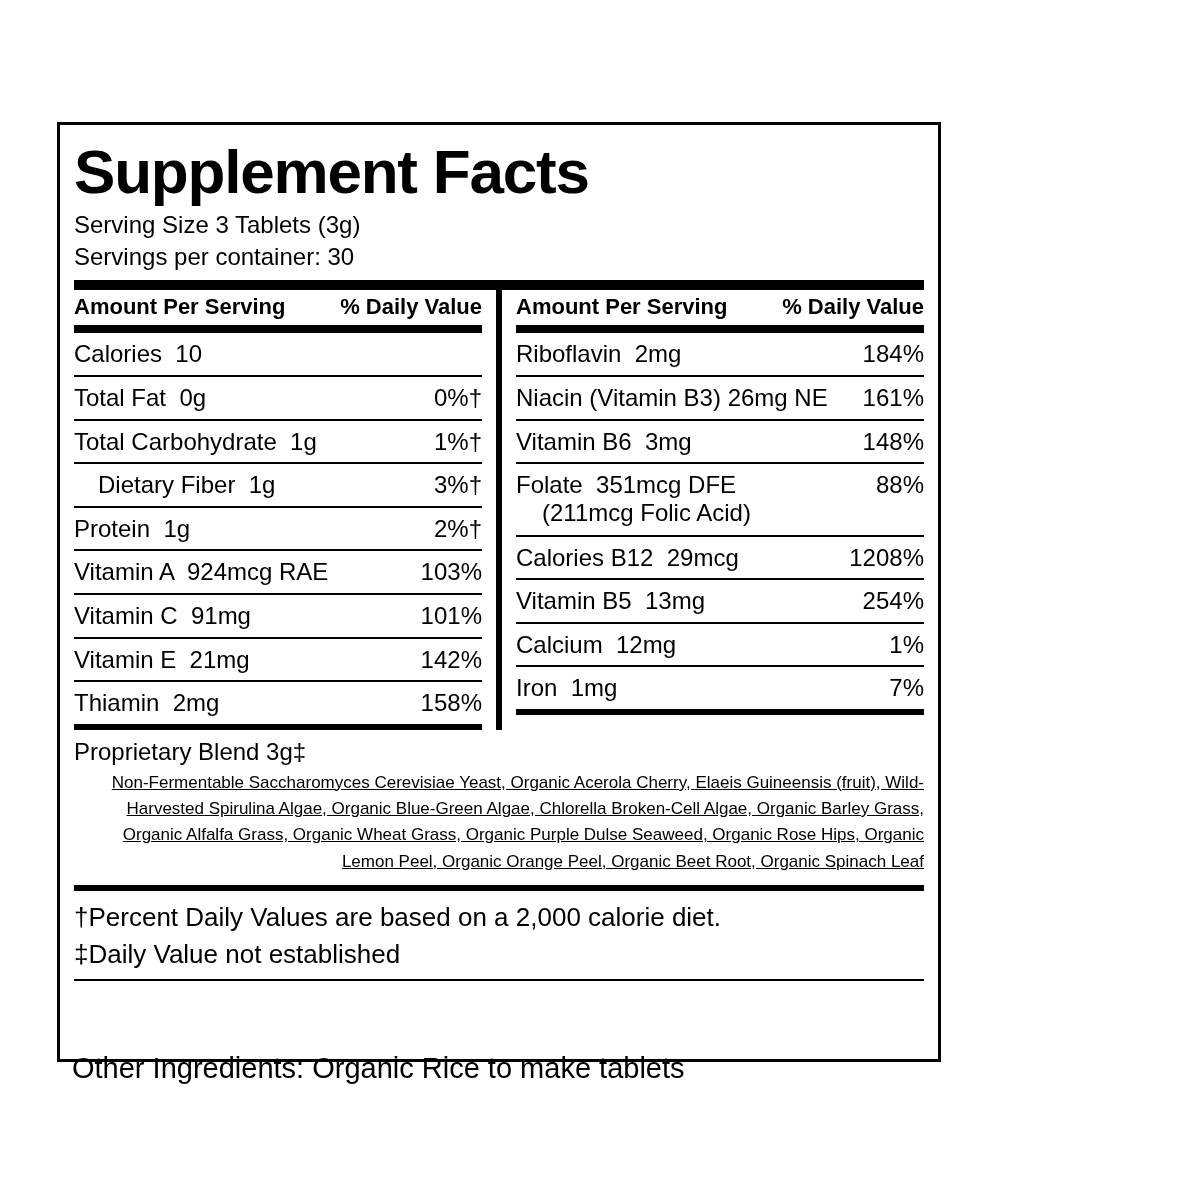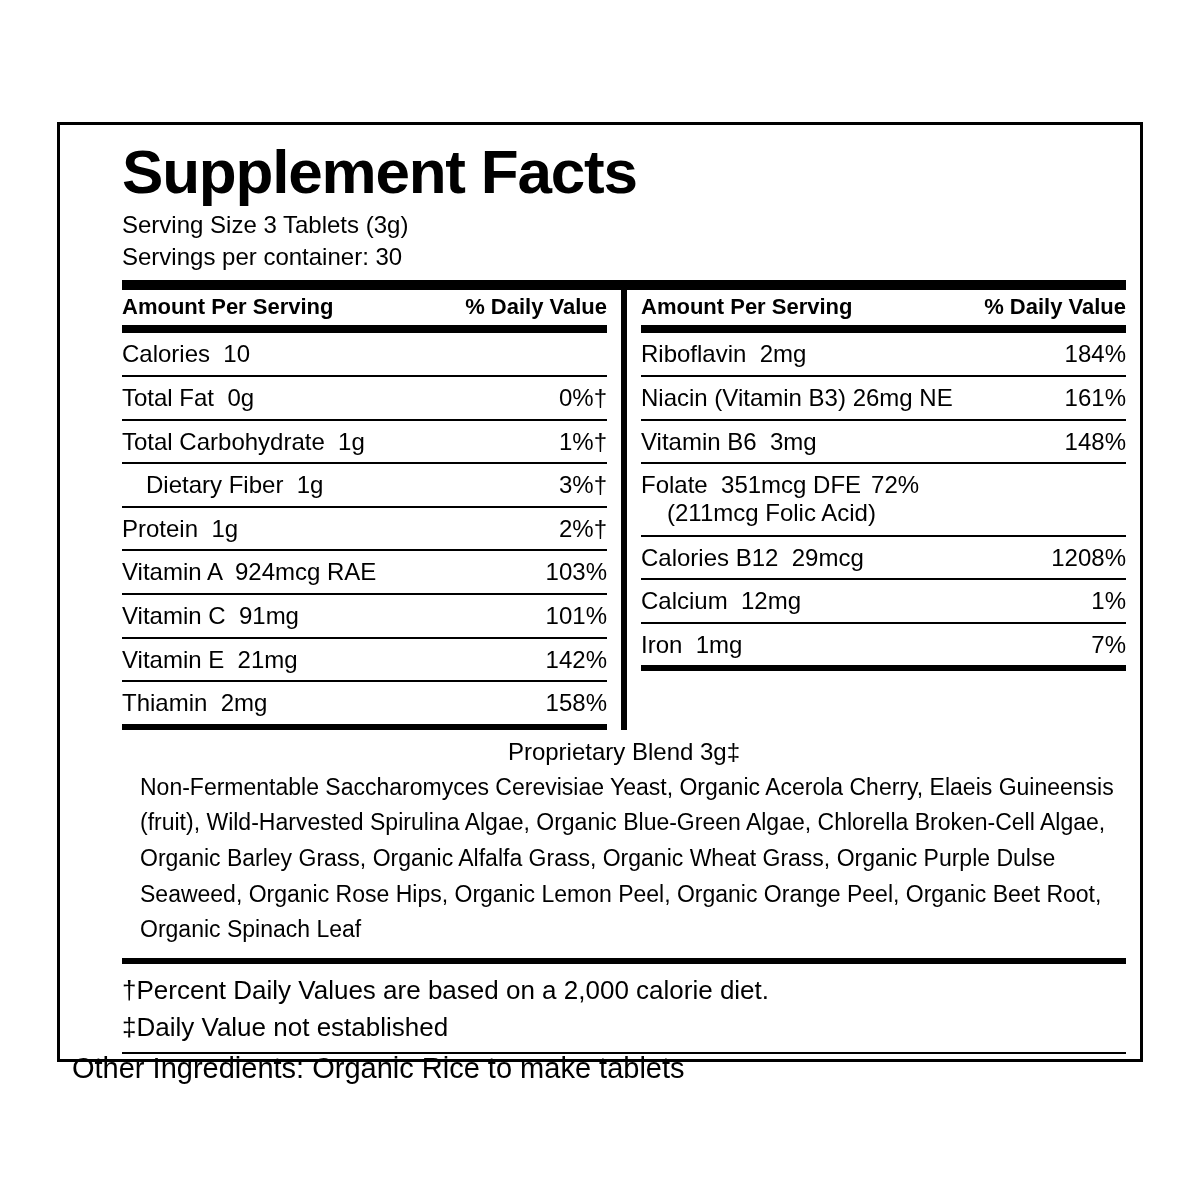--- a/index.html
+++ b/index.html
@@ -12,27 +12,26 @@
     height: 1200px;
     font-family: "Liberation Sans", sans-serif;
     color: #000000;
     -webkit-font-smoothing: antialiased;
   }
 
   .panel {
     position: absolute;
     left: 57px;
     top: 122px;
-    width: 1086px;
+    width: 884px;
     height: 940px;
     border: 3px solid #000000;
     box-sizing: border-box;
     background: #ffffff;
     overflow: hidden;
-    padding-left: 48px;
   }
 
   .inner {
     padding: 6px 14px 0 14px;
   }
 
   .title {
     font-size: 62px;
     font-weight: bold;
     line-height: 1.0;
@@ -116,29 +115,30 @@
     height: 6px;
     background: #000000;
   }
 
   
   .blend {
     padding: 0 0 0 0;
   }
   .blend-head {
     display: flex;
-    justify-content: center;
+    justify-content: flex-start;
     font-size: 24px;
     padding: 8px 0 2px 0;
   }
   .blend-body {
-    font-size: 23px;
+    font-size: 17px;
     line-height: 1.55;
     padding: 2px 0 10px 18px;
-    text-align: left;
+    text-align: right;
+    text-decoration: underline;
   }
 
   .footnotes {
     font-size: 26px;
     line-height: 1.42;
     padding: 8px 0 6px 0;
   }
 
   .other-ing {
     position: absolute;
@@ -225,29 +225,33 @@
         </div>
         <div class="nrow">
           <span class="nm">Niacin (Vitamin B3) 26mg NE</span>
           <span class="dv">161%</span>
         </div>
         <div class="nrow">
           <span class="nm">Vitamin B6  3mg</span>
           <span class="dv">148%</span>
         </div>
         <div class="nrow" style="display:block;">
-          <div style="display:flex; align-items:baseline;">
+          <div style="display:flex; justify-content:space-between; align-items:baseline;">
             <span class="nm">Folate  351mcg DFE</span>
-            <span class="dv">72%</span>
+            <span class="dv">88%</span>
           </div>
           <div class="sub-line">(211mcg Folic Acid)</div>
         </div>
         <div class="nrow">
           <span class="nm">Calories B12  29mcg</span>
           <span class="dv">1208%</span>
+        </div>
+        <div class="nrow">
+          <span class="nm">Vitamin B5  13mg</span>
+          <span class="dv">254%</span>
         </div>
         <div class="nrow">
           <span class="nm">Calcium  12mg</span>
           <span class="dv">1%</span>
         </div>
         <div class="nrow">
           <span class="nm">Iron  1mg</span>
           <span class="dv">7%</span>
         </div>
 

